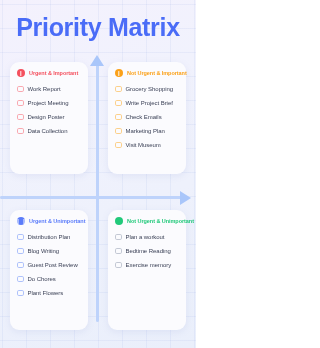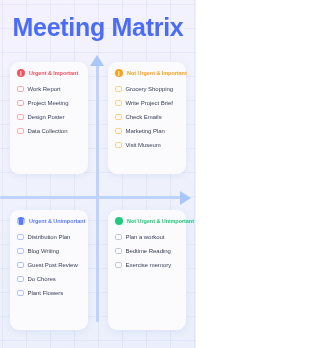--- a/index.html
+++ b/index.html
@@ -155,21 +155,21 @@
     letter-spacing: -0.05px;
   }
 </style>
 </head>
 <body>
 
 <div id="app">
 
   <div id="grid"></div>
 
-  <div id="title" style="color: rgb(74, 108, 247);">Meeting Matrix</div>
+  <div id="title" style="color: rgb(74, 108, 247);">Priority Matrix</div>
 
   <div class="axis-v" style="background: rgb(190, 211, 251);"></div>
   <div class="axis-h" style="background: rgb(190, 211, 251);"></div>
   <div class="arrow-up"></div>
   <div class="arrow-right"></div>
 
   <div class="card tl">
     <div class="badge">
       <span class="badge-dot quad-tl" style="background: rgb(244, 80, 94);"></span>
       <span class="badge-label" style="color: rgb(244, 80, 94);">Urgent &amp; Important</span>

